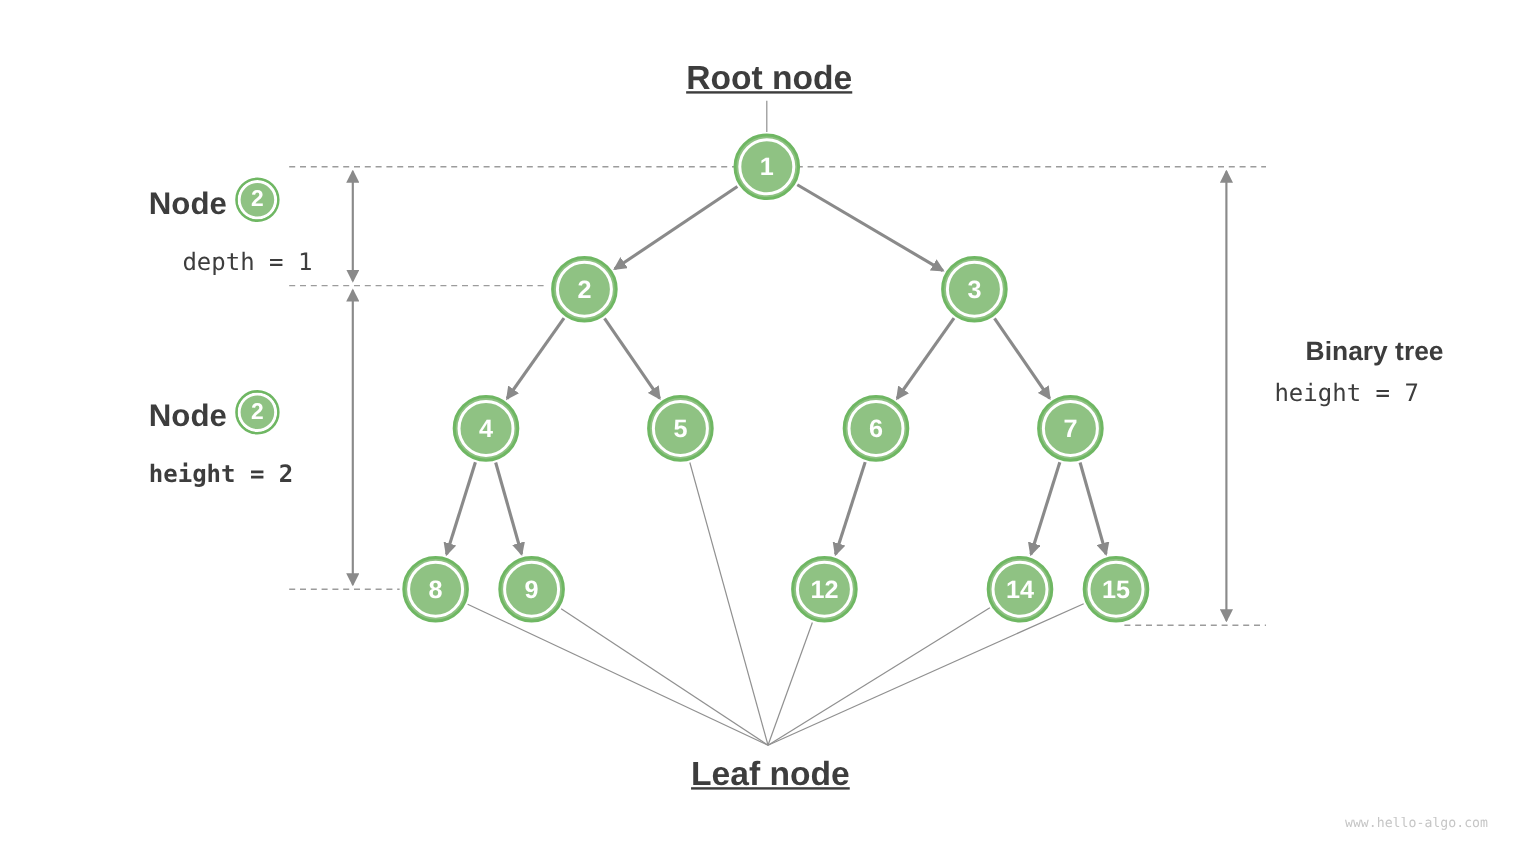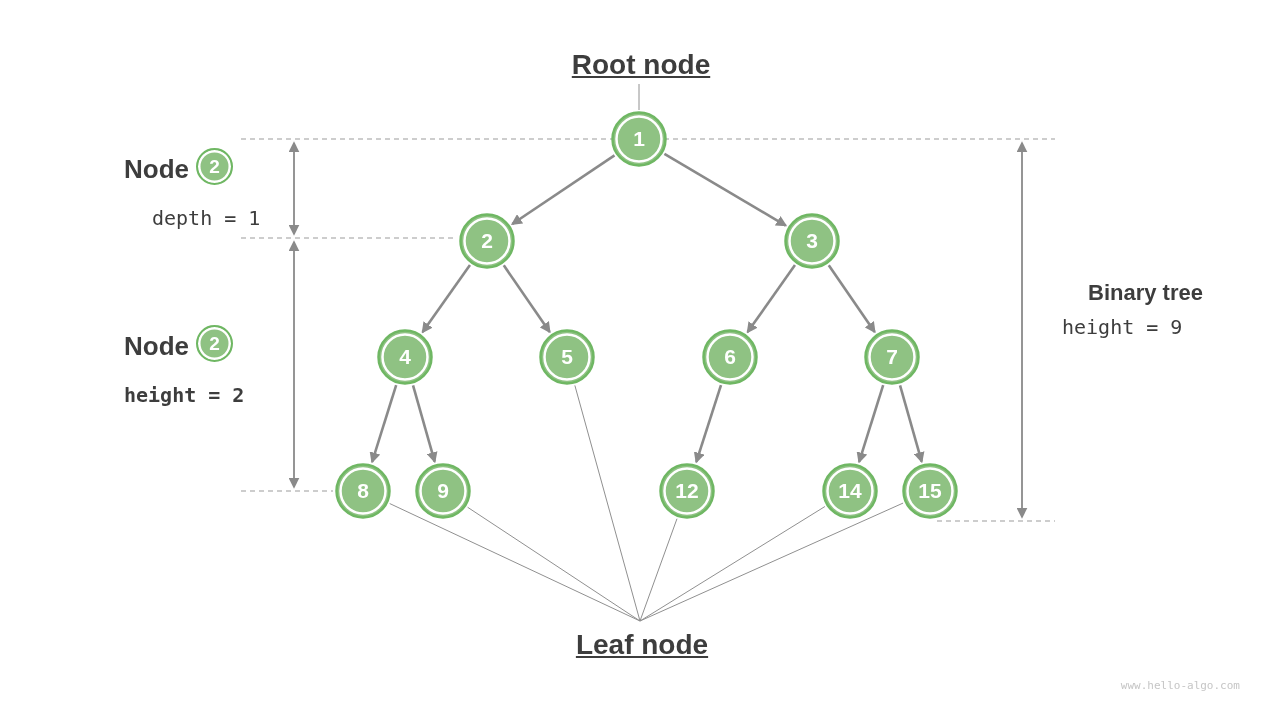--- a/index.html
+++ b/index.html
@@ -153,17 +153,17 @@
   </div>
   <div class="mono pos-node-depth-value">depth = 1</div>
 
   <div class="lbl lbl-md pos-node-height-title">Node</div>
   <div class="badge pos-node-height-badge">
     <span>2</span>
   </div>
   <div class="mono pos-node-height-value">height = 2</div>
 
   <div class="lbl lbl-lg pos-bt-title">Binary tree</div>
-  <div class="mono pos-bt-value">height = 9</div>
+  <div class="mono pos-bt-value">height = 7</div>
 
   <div class="watermark">www.hello-algo.com</div>
 
 </div>
 
 </body></html>

